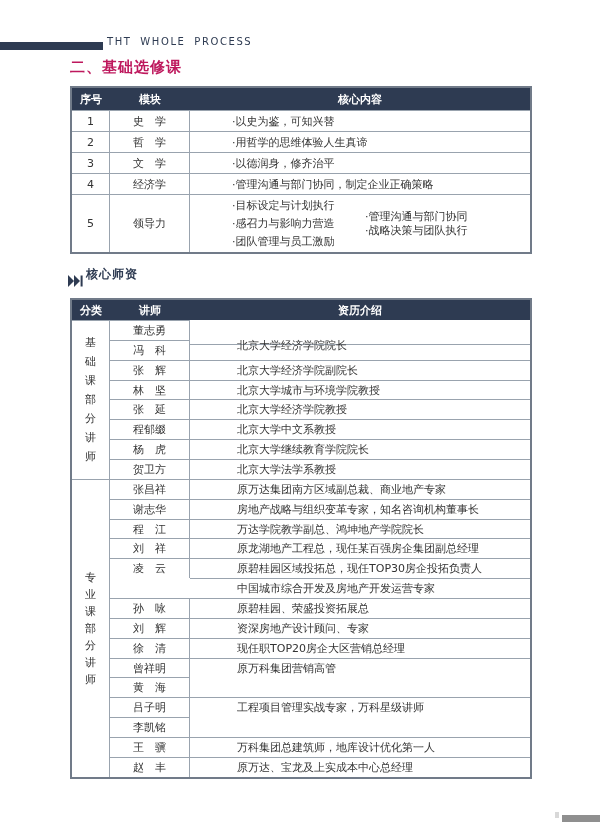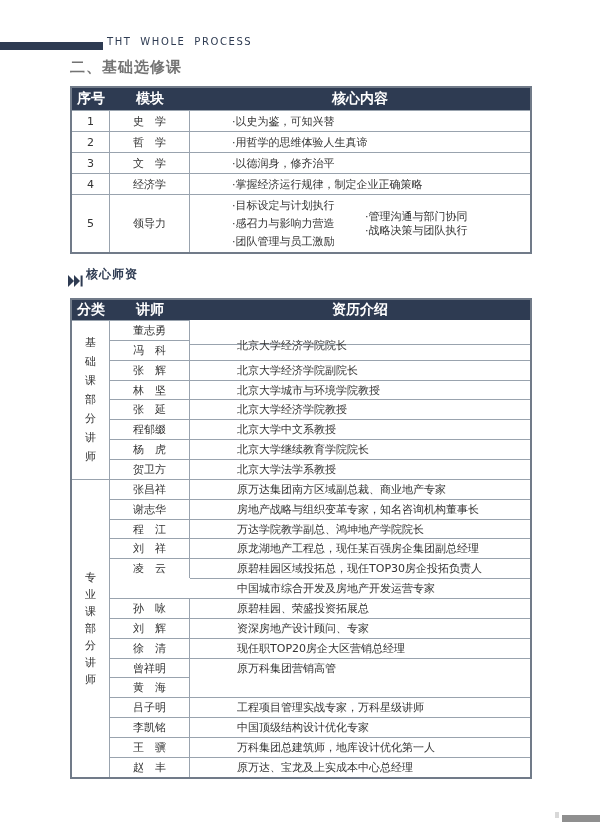--- a/index.html
+++ b/index.html
@@ -5,33 +5,33 @@
   html,body{margin:0;padding:0;background:#ffffff;}
   .page{
     position:relative;width:600px;height:822px;background:#ffffff;
     font-family:"DejaVu Sans","Liberation Sans",sans-serif;color:#333333;
     overflow:hidden;
   }
   
   .brand-bar{position:absolute;left:0;top:42px;width:103px;height:8px;background:#2e3b52;}
   .brand-text{position:absolute;left:107px;top:36px;font-size:10px;letter-spacing:1.6px;word-spacing:4px;color:#2e3b52;}
   
-  .sec1-title{position:absolute;left:70px;top:58px;font-size:15px;font-weight:bold;color:#737373;letter-spacing:1px;}
+  .sec1-title{position:absolute;left:70px;top:58px;font-size:15px;font-weight:bold;color:#be185d;letter-spacing:1px;}
   
   .sec2-icon{position:absolute;left:68px;top:272px;}
   .sec2-title{position:absolute;left:86px;top:266px;font-size:12px;font-weight:bold;color:#2e3b52;letter-spacing:1px;}
   
   .grid-table{
     position:absolute;left:70px;width:462px;display:grid;
     grid-template-columns:38px 80px 1fr;border:2px solid #717b89;box-sizing:border-box;
     background:#ffffff;
   }
   #table1{top:86px;grid-template-rows:22px repeat(4,21px) 58px;}
   #table2{top:298px;grid-template-rows:20px repeat(23,19.87px);}
-  .th{background:#2e3b52;color:#ffffff;font-weight:bold;font-size:14px;display:flex;align-items:center;justify-content:center;}
+  .th{background:#2e3b52;color:#ffffff;font-weight:bold;font-size:11px;display:flex;align-items:center;justify-content:center;}
   .cell{font-size:11px;display:flex;align-items:center;border-top:1px solid #99a3ae;background:#ffffff;}
   .center{justify-content:center;}
   .vline{border-right:1px solid #99a3ae;}
   .content1{padding-left:42px;}
   .bio{padding-left:47px;}
   .multi{padding-left:42px;}
   .multi .col-left{width:133px;white-space:pre-line;line-height:18px;}
   .multi .col-right{white-space:pre-line;line-height:14px;}
   .cat{white-space:pre-line;text-align:center;justify-content:center;}
   
@@ -56,21 +56,21 @@
       <div class="cell center vline">史　学</div>
       <div class="cell content1">·以史为鉴，可知兴替</div>
       <div class="cell center vline">2</div>
       <div class="cell center vline">哲　学</div>
       <div class="cell content1">·用哲学的思维体验人生真谛</div>
       <div class="cell center vline">3</div>
       <div class="cell center vline">文　学</div>
       <div class="cell content1">·以德润身，修齐治平</div>
       <div class="cell center vline">4</div>
       <div class="cell center vline">经济学</div>
-      <div class="cell content1">·掌握经济运行规律，制定企业正确策略</div>
+      <div class="cell content1">·管理沟通与部门协同，制定企业正确策略</div>
       <div class="cell center vline">5</div>
       <div class="cell center vline">领导力</div>
       <div class="cell multi">
         <div class="col-left">·目标设定与计划执行
 ·感召力与影响力营造
 ·团队管理与员工激励</div>
         <div class="col-right">·管理沟通与部门协同
 ·战略决策与团队执行</div>
       </div>
     </div>
@@ -134,21 +134,20 @@
       <div class="cell center vline" style="grid-area: 17 / 2;">刘　辉</div>
       <div class="cell bio" style="grid-area: 17 / 3;">资深房地产设计顾问、专家</div>
       <div class="cell center vline" style="grid-area: 18 / 2;">徐　清</div>
       <div class="cell bio" style="grid-area: 18 / 3;">现任职TOP20房企大区营销总经理</div>
       <div class="cell center vline" style="grid-area: 19 / 2;">曾祥明</div>
       <div class="cell bio" style="grid-area: 19 / 3;">原万科集团营销高管</div>
       <div class="cell center vline" style="grid-area: 20 / 2;">黄　海</div>
       <div class="cell center vline" style="grid-area: 21 / 2;">吕子明</div>
       <div class="cell bio" style="grid-area: 21 / 3;">工程项目管理实战专家，万科星级讲师</div>
       <div class="cell center vline" style="grid-area: 22 / 2;">李凯铭</div>
-      <div class="cell bio" style="grid-area: 22 / 3;">中国顶级结构设计优化专家</div>
       <div class="cell center vline" style="grid-area: 23 / 2;">王　骥</div>
       <div class="cell bio" style="grid-area: 23 / 3;">万科集团总建筑师，地库设计优化第一人</div>
       <div class="cell center vline" style="grid-area: 24 / 2;">赵　丰</div>
       <div class="cell bio" style="grid-area: 24 / 3;">原万达、宝龙及上实成本中心总经理</div>
     </div>
 
   <div class="corner-dot"></div>
   <div class="corner-bar"></div>
 </div>
 

